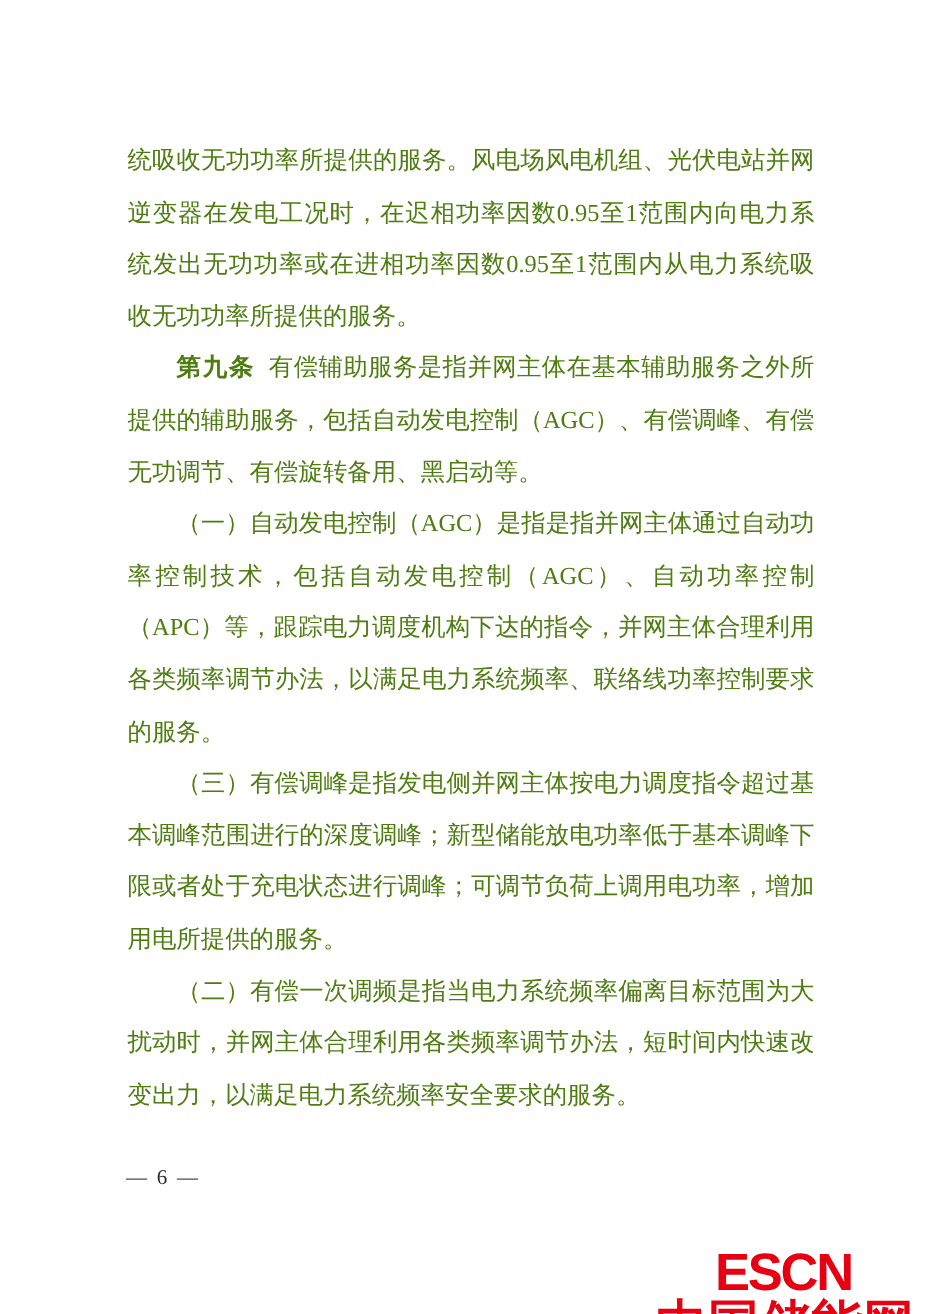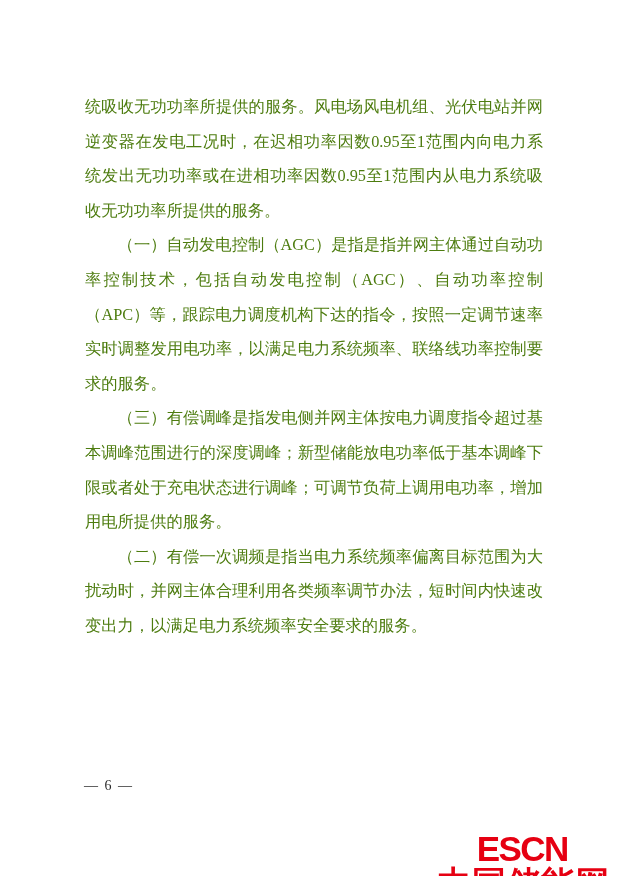--- a/index.html
+++ b/index.html
@@ -76,22 +76,25 @@
   }
 </style>
 </head>
 <body>
 
 <div class="page">
 
   <div class="content">
     <p class="no-indent">统吸收无功功率所提供的服务。风电场风电机组、光伏电站并网逆变器在发电工况时，在迟相功率因数0.95至1范围内向电力系统发出无功功率或在进相功率因数0.95至1范围内从电力系统吸收无功功率所提供的服务。</p>
 
+    <p>
+      <b class="lead">第九条</b><span>有偿辅助服务是指并网主体在基本辅助服务之外所提供的辅助服务，包括自动发电控制（AGC）、有偿调峰、有偿无功调节、有偿旋转备用、黑启动等。</span>
+    </p>
 
-    <p>（一）自动发电控制（AGC）是指是指并网主体通过自动功率控制技术，包括自动发电控制（AGC）、自动功率控制（APC）等，跟踪电力调度机构下达的指令，按照一定调节速率实时调整发用电功率，以满足电力系统频率、联络线功率控制要求的服务。</p>
+    <p>（一）自动发电控制（AGC）是指是指并网主体通过自动功率控制技术，包括自动发电控制（AGC）、自动功率控制（APC）等，跟踪电力调度机构下达的指令，并网主体合理利用各类频率调节办法，以满足电力系统频率、联络线功率控制要求的服务。</p>
 
     <p>（三）有偿调峰是指发电侧并网主体按电力调度指令超过基本调峰范围进行的深度调峰；新型储能放电功率低于基本调峰下限或者处于充电状态进行调峰；可调节负荷上调用电功率，增加用电所提供的服务。</p>
 
     <p>（二）有偿一次调频是指当电力系统频率偏离目标范围为大扰动时，并网主体合理利用各类频率调节办法，短时间内快速改变出力，以满足电力系统频率安全要求的服务。</p>
 
   </div>
 
   <div class="page-number">— 6 —</div>
 
   <div class="logo" style="color: rgb(230, 0, 18);">

